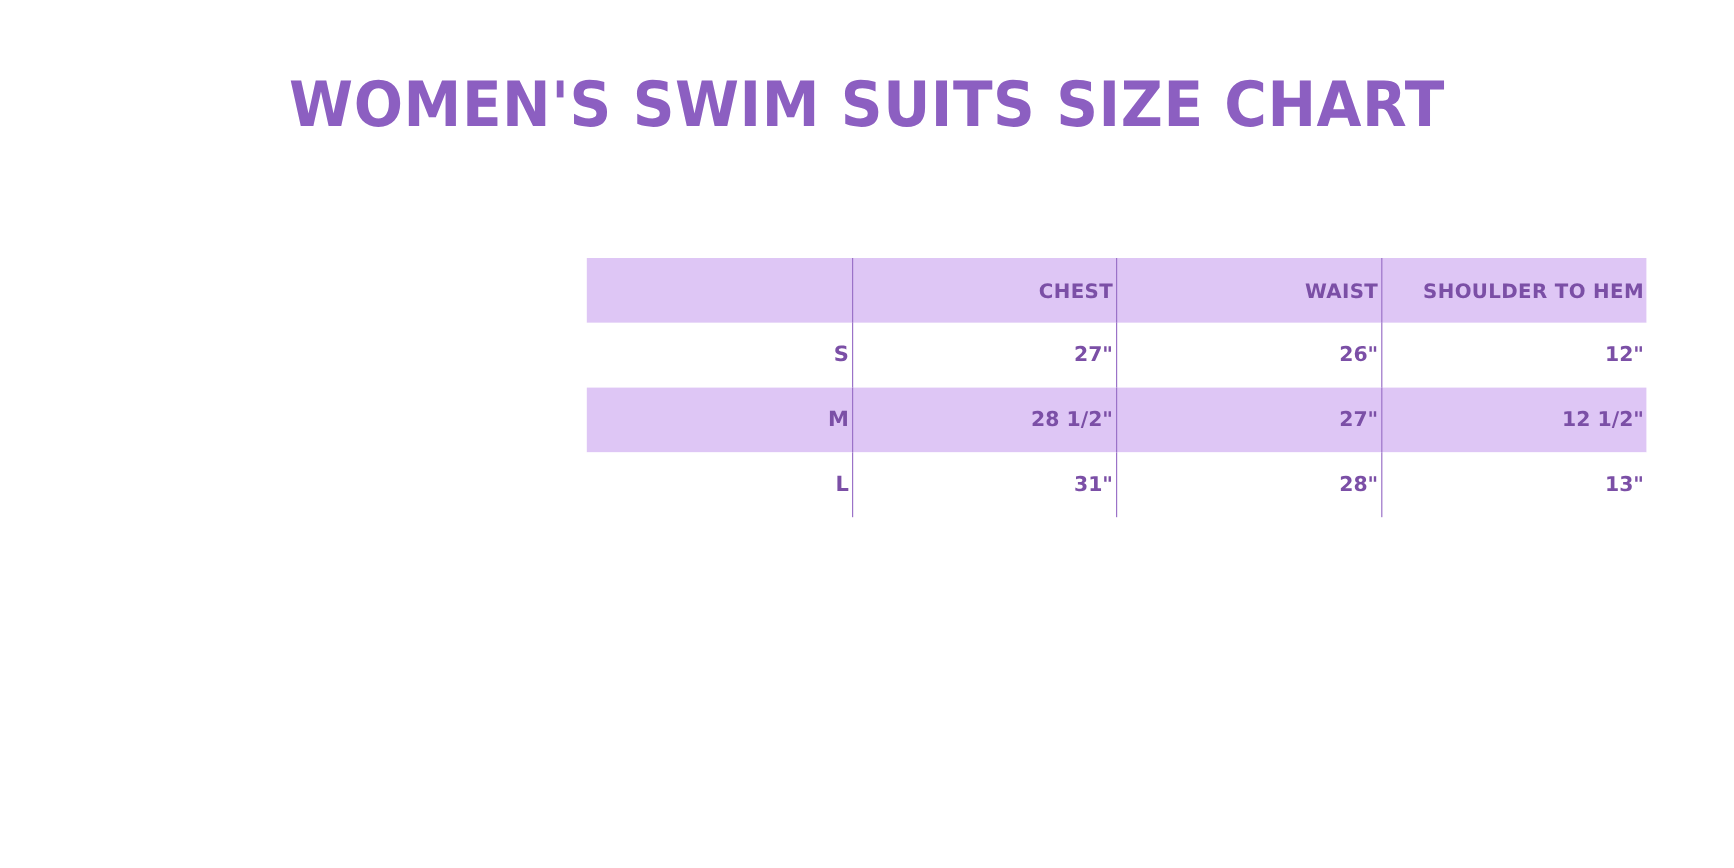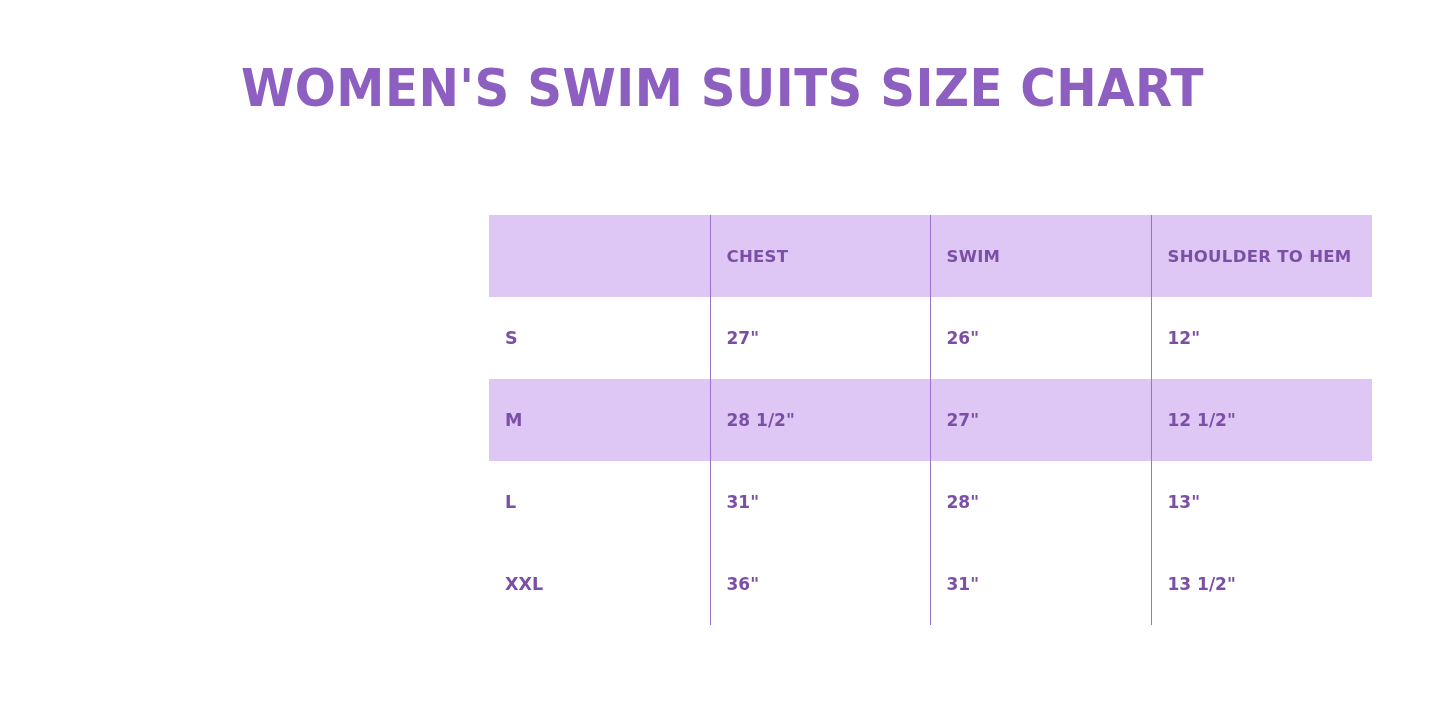--- a/index.html
+++ b/index.html
@@ -54,22 +54,22 @@
   }
 
   table.size-chart col.c-size   { width: 221px; }
   table.size-chart col.c-chest  { width: 220px; }
   table.size-chart col.c-waist  { width: 221px; }
   table.size-chart col.c-hem    { width: 221px; }
 
   table.size-chart th,
   table.size-chart td {
     height: 50px;
-    padding: 16px;
-    text-align: left;
+    padding: 2px;
+    text-align: right;
     vertical-align: middle;
     font-family: "DejaVu Sans", sans-serif;
     font-size: 17px;
     font-weight: bold;
     color: #7b4fa6;
     border: 0;
     white-space: nowrap;
   }
 
   
@@ -110,21 +110,21 @@
         <col class="c-size">
         <col class="c-chest">
         <col class="c-waist">
         <col class="c-hem">
       </colgroup>
 
       <thead>
         <tr>
           <th></th>
           <th>CHEST</th>
-          <th>SWIM</th>
+          <th>WAIST</th>
           <th>SHOULDER TO HEM</th>
         </tr>
       </thead>
 
       <tbody>
         <tr class="band-light">
           <td class="size-label">S</td>
           <td>27"</td>
           <td>26"</td>
           <td>12"</td>
@@ -134,23 +134,17 @@
           <td>28 1/2"</td>
           <td>27"</td>
           <td>12 1/2"</td>
         </tr>
         <tr class="band-light">
           <td class="size-label">L</td>
           <td>31"</td>
           <td>28"</td>
           <td>13"</td>
         </tr>
-        <tr class="band-light">
-          <td class="size-label">XXL</td>
-          <td>36"</td>
-          <td>31"</td>
-          <td>13 1/2"</td>
-        </tr>
       </tbody>
     </table>
   </div>
 
 </div>
 
 </body></html>

